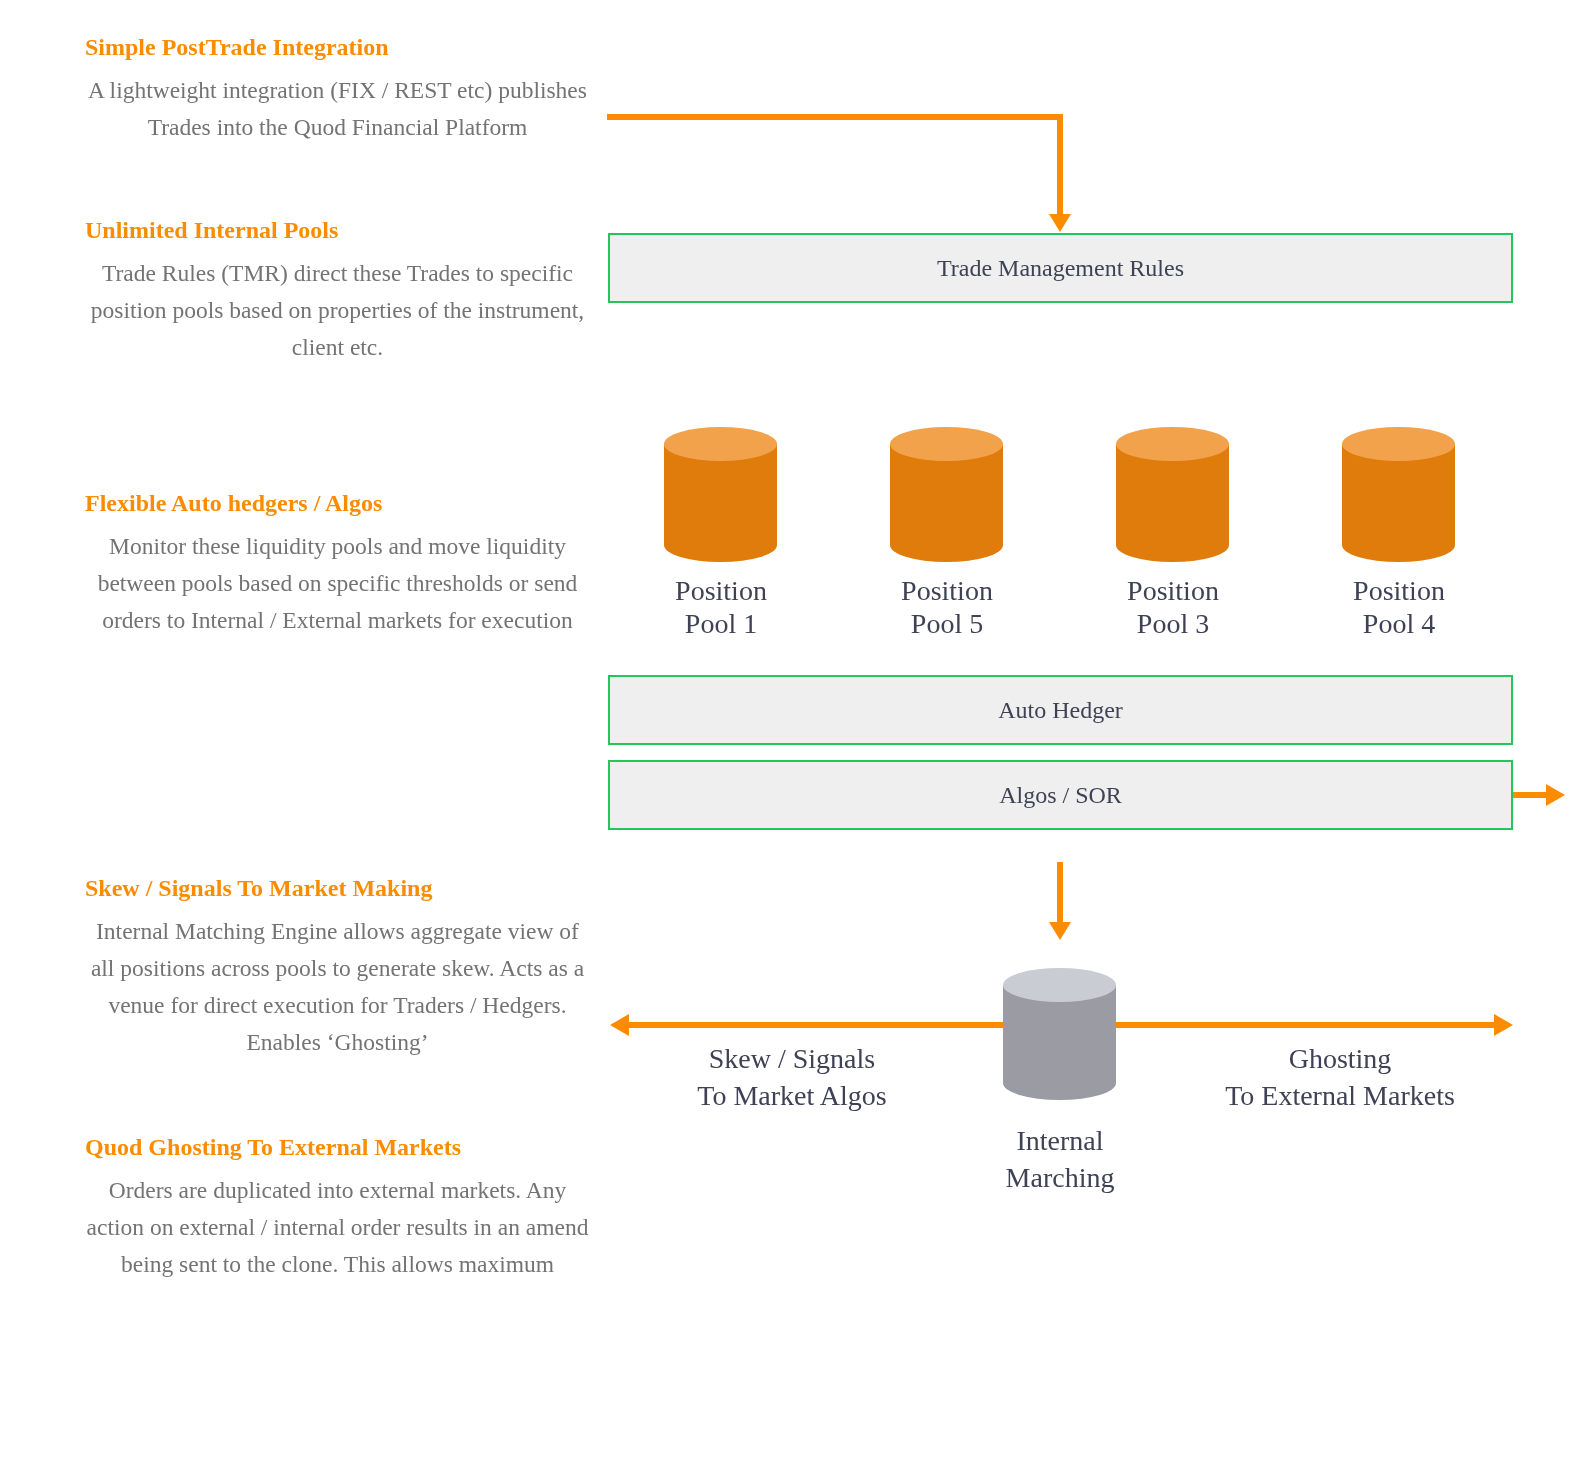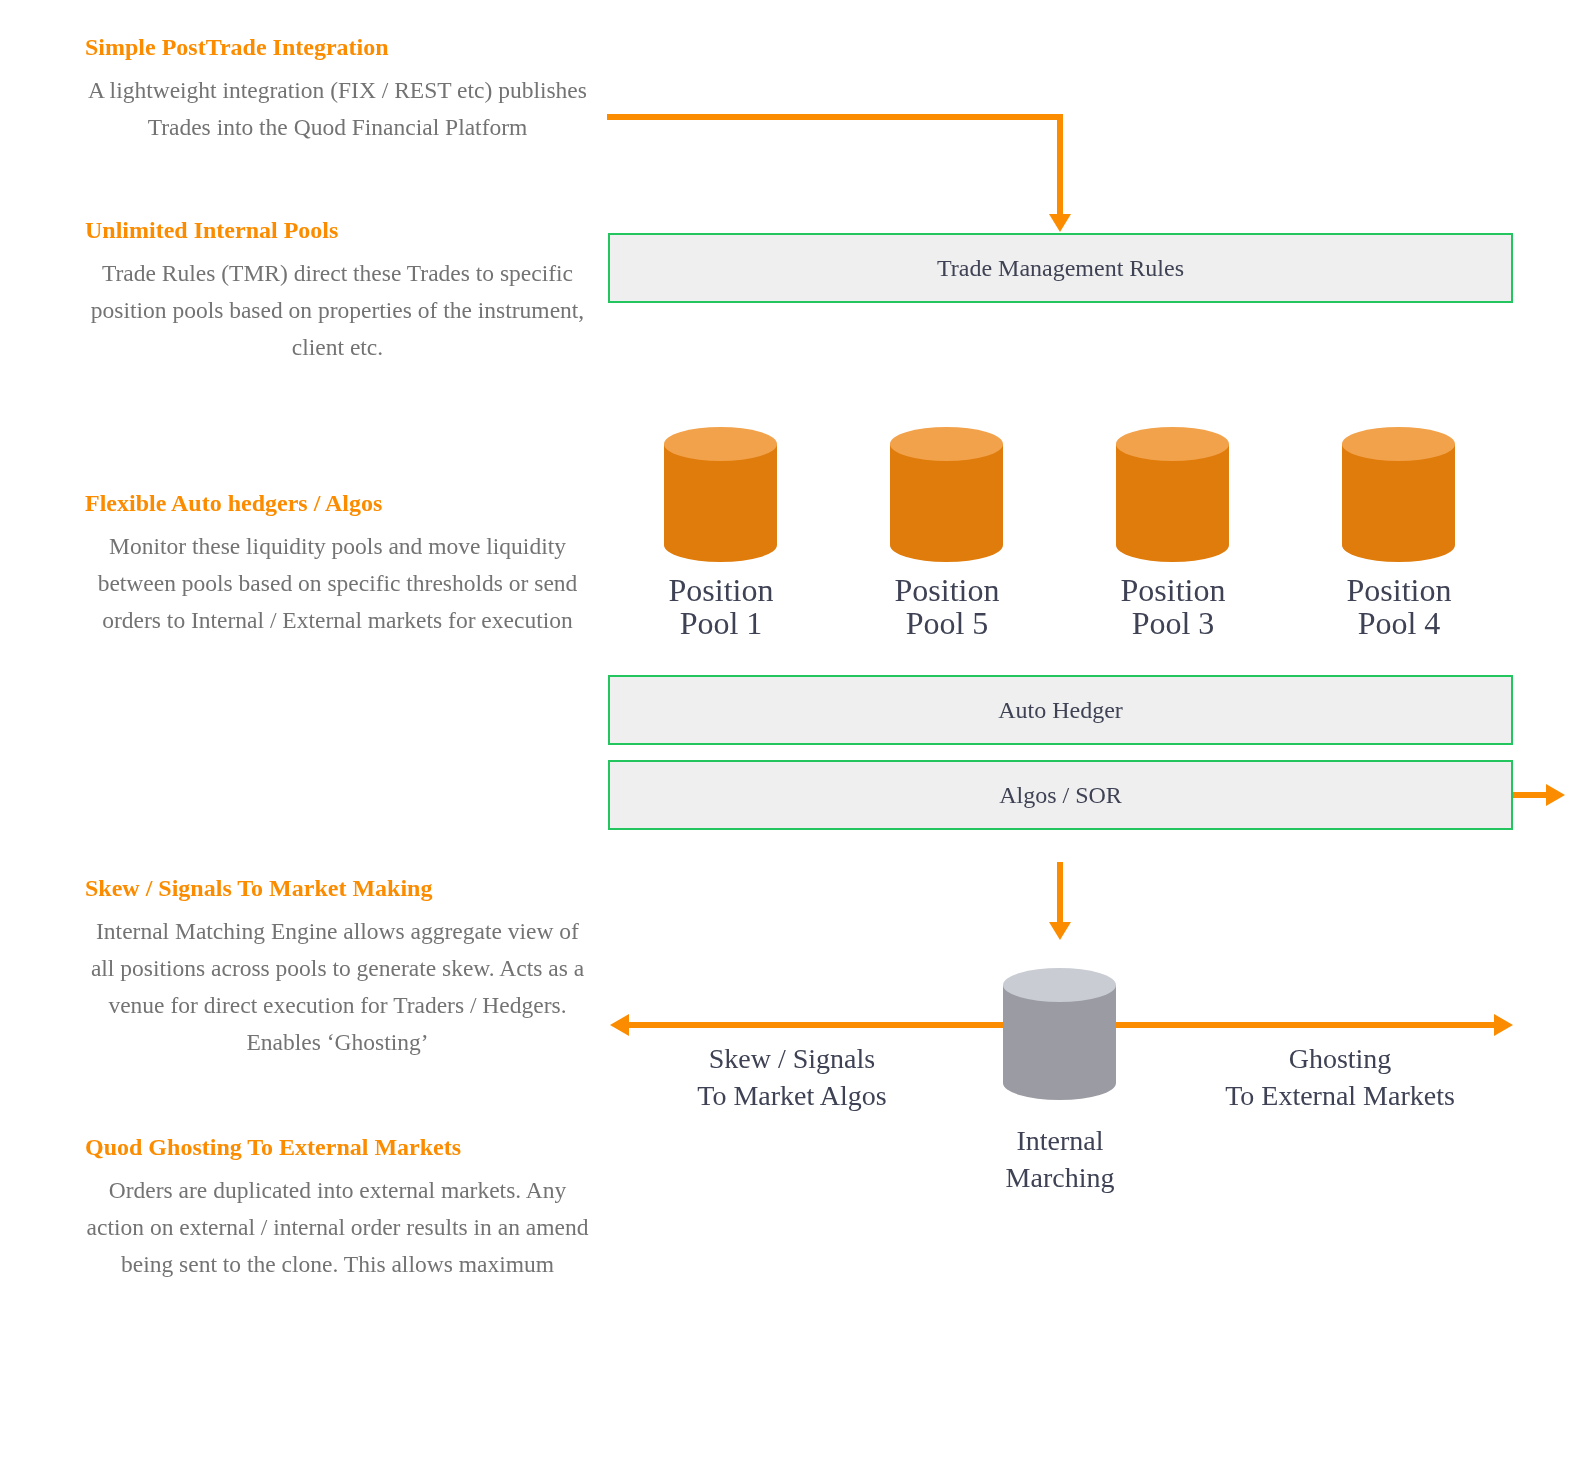--- a/index.html
+++ b/index.html
@@ -63,21 +63,21 @@
   .pool-1{left:664px;top:427px;}
   .pool-2{left:890px;top:427px;}
   .pool-3{left:1116px;top:427px;}
   .pool-4{left:1342px;top:427px;}
   .cyl-internal{left:1003px;top:968px;width:113px;height:132px;}
 
   
   .dlabel{
     position:absolute;width:200px;
     text-align:center;
-    font-size:32px;line-height:33px;color:#3e4254;
+    font-size:28px;line-height:33px;color:#3e4254;
   }
   .pool-label-1{left:621px;top:574px;}
   .pool-label-2{left:847px;top:574px;}
   .pool-label-3{left:1073px;top:574px;}
   .pool-label-4{left:1299px;top:574px;}
 
   .arrow-label{
     position:absolute;width:400px;
     text-align:center;
     font-size:28px;line-height:37px;color:#3e4254;

